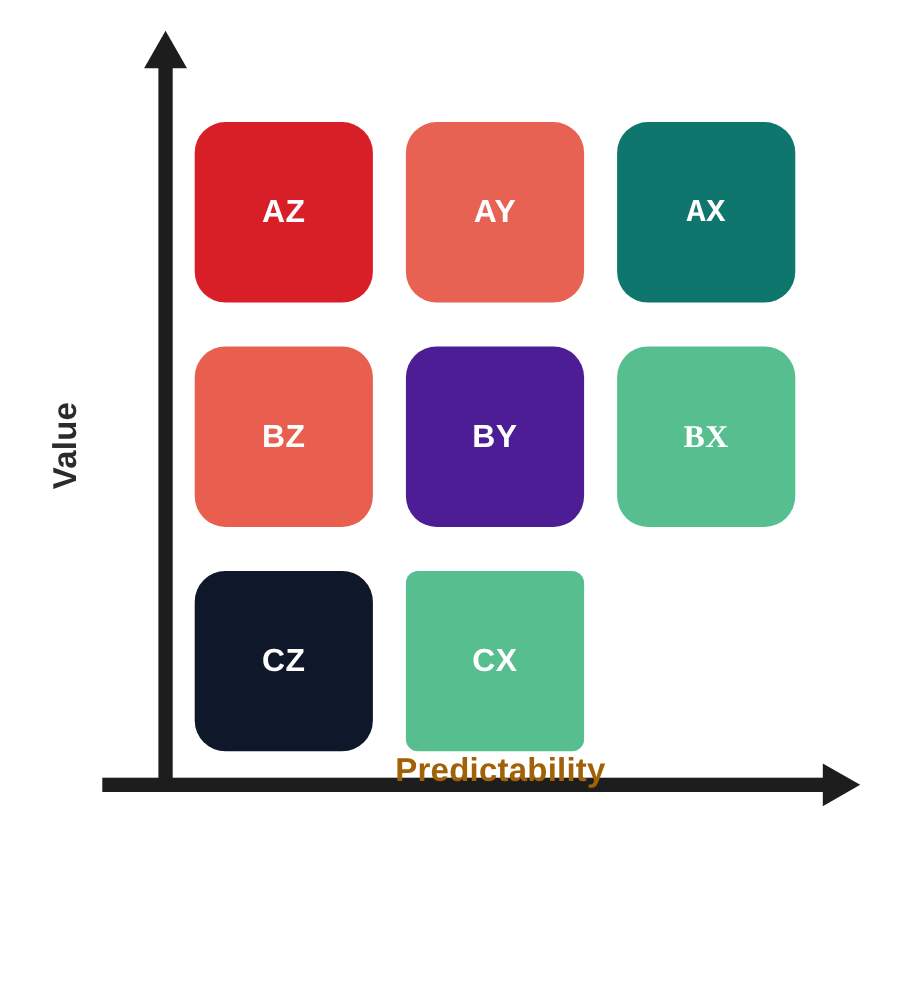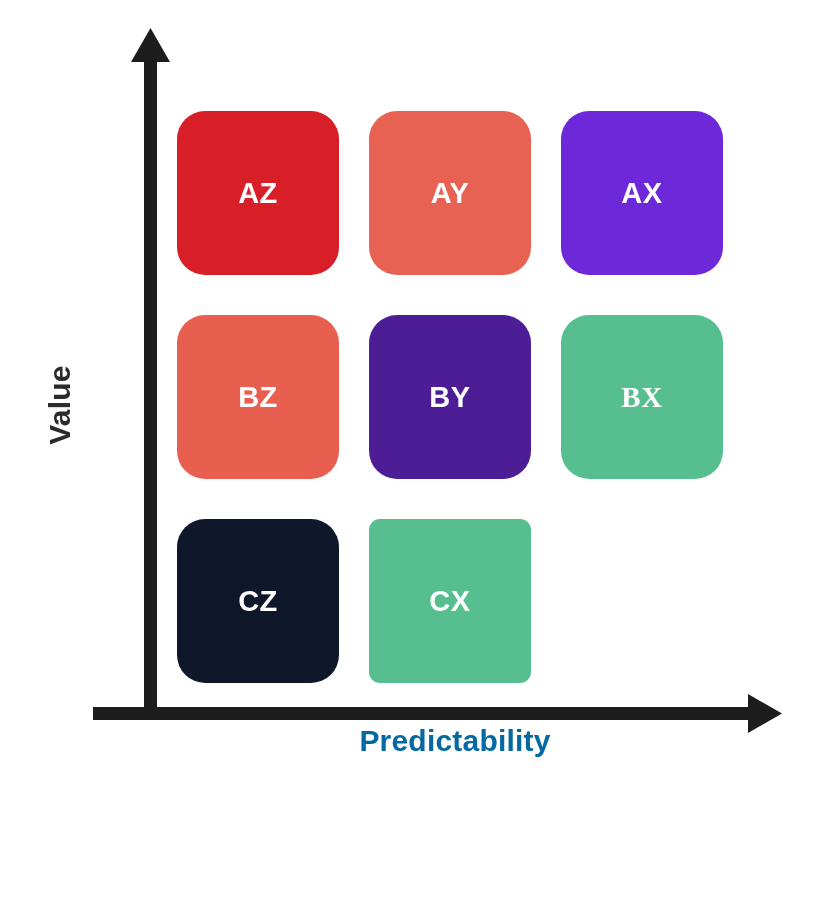--- a/index.html
+++ b/index.html
@@ -44,26 +44,26 @@
     font-weight: bold;
     color: #2b2b2b;
     letter-spacing: 0.2px;
     line-height: 34px;
   }
 
   
   .x-axis-label {
     position: absolute;
     left: 155px;
-    top: 724px;
+    top: 684px;
     width: 600px;
     text-align: center;
     font-size: 30px;
     font-weight: bold;
-    color: #0369a1;
+    color: #a16207;
     letter-spacing: 0.2px;
   }
 
   
   .grid {
     position: absolute;
     left: 177px;
     top: 111px;
     width: 547px;
     height: 572px;
@@ -116,21 +116,21 @@
   <div class="x-axis-label">Predictability</div>
 
   <div class="grid">
 
     <div class="cell" style="background: rgb(216, 31, 40);">
       <span class="cell-label">AZ</span>
     </div>
     <div class="cell" style="background: rgb(232, 98, 84);">
       <span class="cell-label">AY</span>
     </div>
-    <div class="cell" style="background: #6d28d9;">
+    <div class="cell" style="background: #0f766e; font-family: Liberation Mono, monospace;">
       <span class="cell-label">AX</span>
     </div>
 
     <div class="cell" style="background: rgb(232, 95, 80);">
       <span class="cell-label">BZ</span>
     </div>
     <div class="cell" style="background: #4c1d95;">
       <span class="cell-label">BY</span>
     </div>
     <div class="cell" style="background: rgb(86, 190, 143); font-family: Liberation Serif, serif;">

